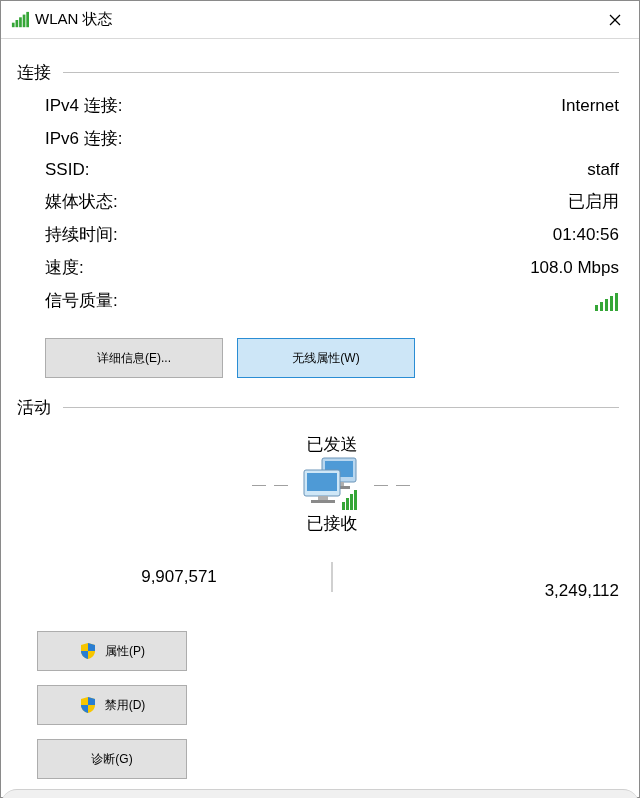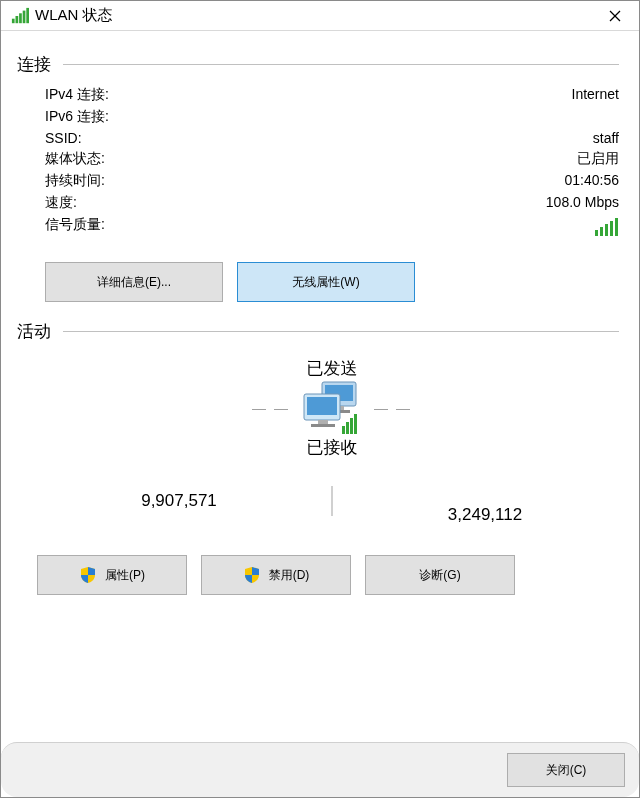--- a/index.html
+++ b/index.html
@@ -24,21 +24,21 @@
     background: var(--bg);
   }
   .window {
     width: 640px; height: 798px;
     border: 1px solid #8a8a8a;
     display: flex; flex-direction: column;
     background: #ffffff;
   }
   
   .titlebar {
-    height: 30px;
+    height: 38px;
     display: flex; align-items: center;
     padding: 0 0 0 10px;
     border-bottom: 1px solid #d9d9d9;
     background: var(--titlebar-bg);
   }
   .titlebar .title-icon { width: 18px; height: 18px; margin-right: 6px; }
   .titlebar .title-text { font-size: 15px; }
   .titlebar .spacer { flex: 1; }
   .titlebar .close {
     width: 48px; height: 38px;
@@ -75,23 +75,23 @@
   }
   
   .section-head {
     display: flex; align-items: center;
     margin: 8px 0 10px 0;
   }
   .section-head .label { font-size: 17px; white-space: nowrap; }
   .section-head .rule { flex: 1; height: 1px; background: #c0c0c0; margin-left: 12px; }
   .kv-block { padding-left: 28px; }
   .kv-row {
-    display: flex; align-items: flex-start;
-    margin: 4px 0;
-    font-size: 14px;
+    display: flex; align-items: center;
+    margin: 10px 0;
+    font-size: 17px;
   }
   .kv-row .k { width: 200px; }
   .kv-row .v { flex: 1; text-align: right; }
   .signal-row { margin-top: 4px; }
   .signal-bars-wrap { flex:1; display:flex; justify-content:flex-end; }
   .signal-bars { width: 24px; height: 20px; }
   
   .btn {
     display: inline-flex; align-items: center; justify-content: center;
     min-height: 32px;
@@ -128,26 +128,27 @@
   .dashes { color: #a0a0a0; letter-spacing: 2px; font-size: 14px; }
   .net-icon { width: 72px; height: 56px; position: relative; }
   .bytes-row {
     display: flex; align-items: center;
     padding-left: 28px; margin: 18px 0 10px 0;
     font-size: 17px;
   }
   .bytes-row .label { width: 90px; }
   .bytes-row .val-sent { flex:1; text-align:center; }
   .bytes-row .divider { width: 2px; height: 30px; background: #d0d0d0; margin: 0 18px; }
-  .bytes-row .val-recv { flex:1; text-align:center;margin-top:28px; }
+  .bytes-row .val-recv { flex:1; text-align:right;margin-top:28px; }
   
   .action-row {
     display: flex; gap: 14px;
     padding-left: 20px;
     margin-top: 30px;
+    flex-direction: column;
   }
   .action-row .btn { width: 150px; height: 40px; gap: 8px; }
   .shield { width: 18px; height: 18px; flex: none; }
   
   .footer {
     border-top: 1px solid #d0d0d0;
     padding: 10px 14px;
     display: flex; justify-content: flex-end;
     background: #f0f0f0;
     border-radius: 16px;

